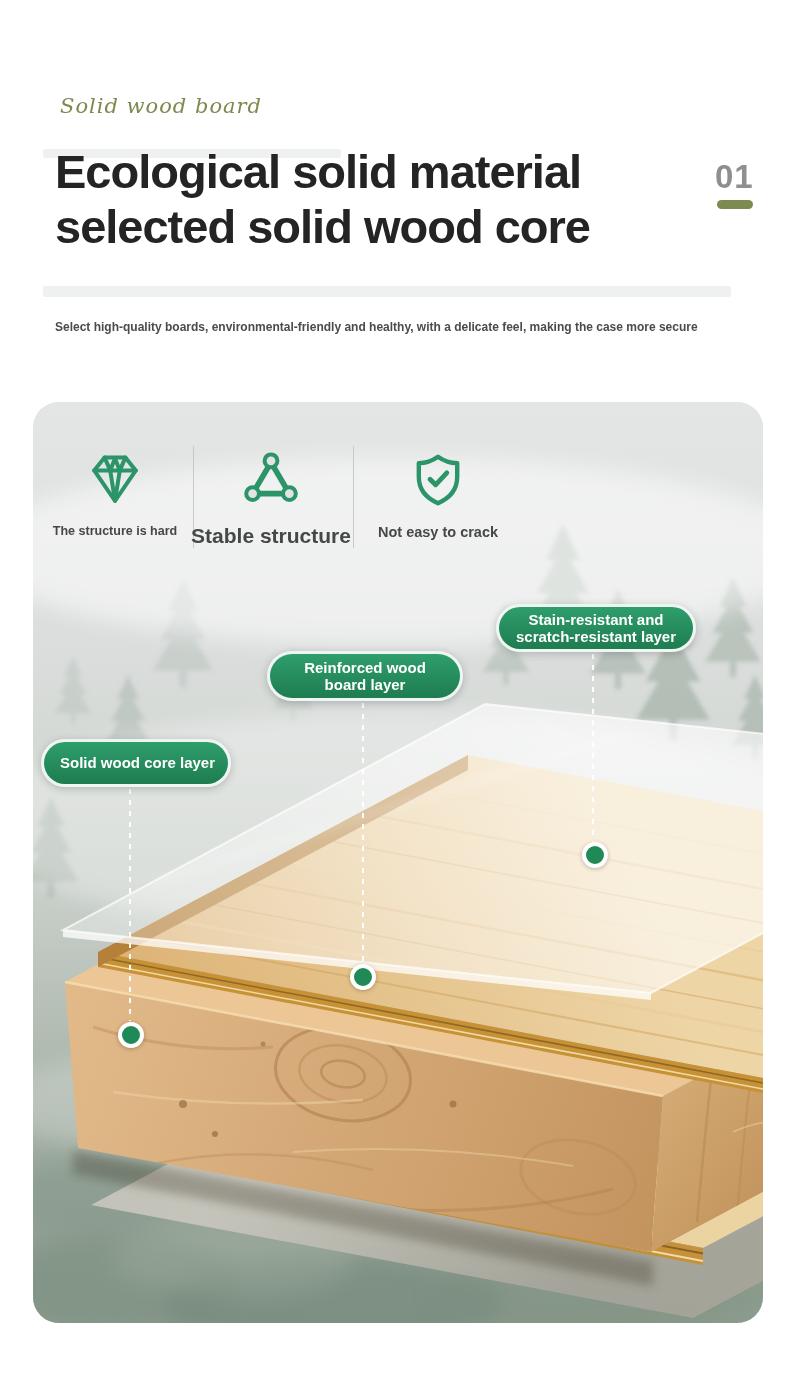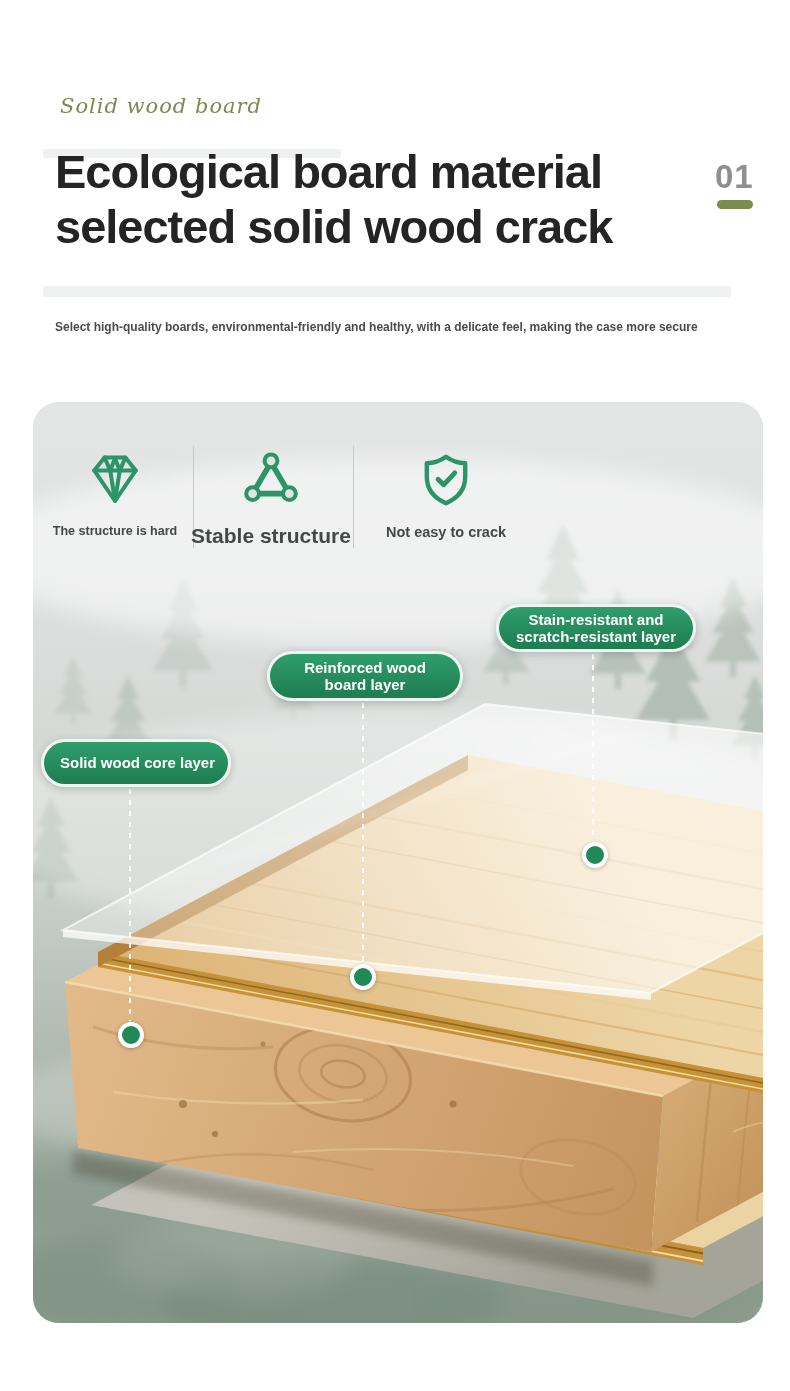--- a/index.html
+++ b/index.html
@@ -21,21 +21,21 @@
   
   .card{position:absolute;left:30px;top:402px;width:730px;height:921px;border-radius:26px;
         overflow:hidden;background:#dfe1e0;}
   .scene{position:absolute;left:0;top:0;width:730px;height:921px;display:block;}
   
   .feature{position:absolute;top:46px;width:160px;text-align:center;}
   .feature .f-icon{display:inline-block;height:64px;}
   .feature .f-label{display:block;font-weight:700;color:#444946;margin-top:8px;}
   .feature.f1{left:2px;}   .feature.f1 .f-label{font-size:12.5px;}
   .feature.f2{left:158px;} .feature.f2 .f-label{font-size:21px;}
-  .feature.f3{left:333px;} .feature.f3 .f-label{font-size:14.5px;}
+  .feature.f3{left:325px;} .feature.f3 .f-label{font-size:14.5px;}
   .f-divider{position:absolute;top:44px;width:1px;height:102px;background:#c7c9c8;}
   .f-divider.d1{left:160px;} .f-divider.d2{left:320px;}
   
   .pill{position:absolute;box-sizing:border-box;color:#ffffff;font-weight:700;font-size:15px;
         line-height:1.15;background:linear-gradient(180deg,#2f9e6c 0%,#1e7c50 100%);
         border:3px solid rgba(255,255,255,0.92);border-radius:26px;
         box-shadow:0 2px 8px rgba(0,0,0,0.2);display:flex;align-items:center;}
   .pill.p1{left:463px;top:202px;width:200px;height:48px;justify-content:center;text-align:center;padding:0 8px;}
   .pill.p2{left:234px;top:249px;width:196px;height:50px;justify-content:center;text-align:center;padding:0 14px;}
   .pill.p3{left:8px;top:337px;width:190px;height:48px;justify-content:flex-start;text-align:left;padding:0 10px 0 16px;}
@@ -53,21 +53,21 @@
 </style>
 </head>
 <body>
 
 <div class="page">
 
   <div class="tagline">Solid wood board</div>
   <div class="decor-bar top"></div>
   <div class="decor-bar bottom"></div>
 
-  <h1 class="title"><span>Ecological board material</span><br><span>selected solid wood crack</span></h1>
+  <h1 class="title"><span>Ecological solid material</span><br><span>selected solid wood core</span></h1>
 
   <div class="index">
     <div class="index-num">01</div>
     <div class="index-bar"></div>
   </div>
 
   <p class="subtitle">Select high-quality boards, environmental-friendly and healthy, with a delicate feel, making the case more secure</p>
 
   <div class="card">
 

